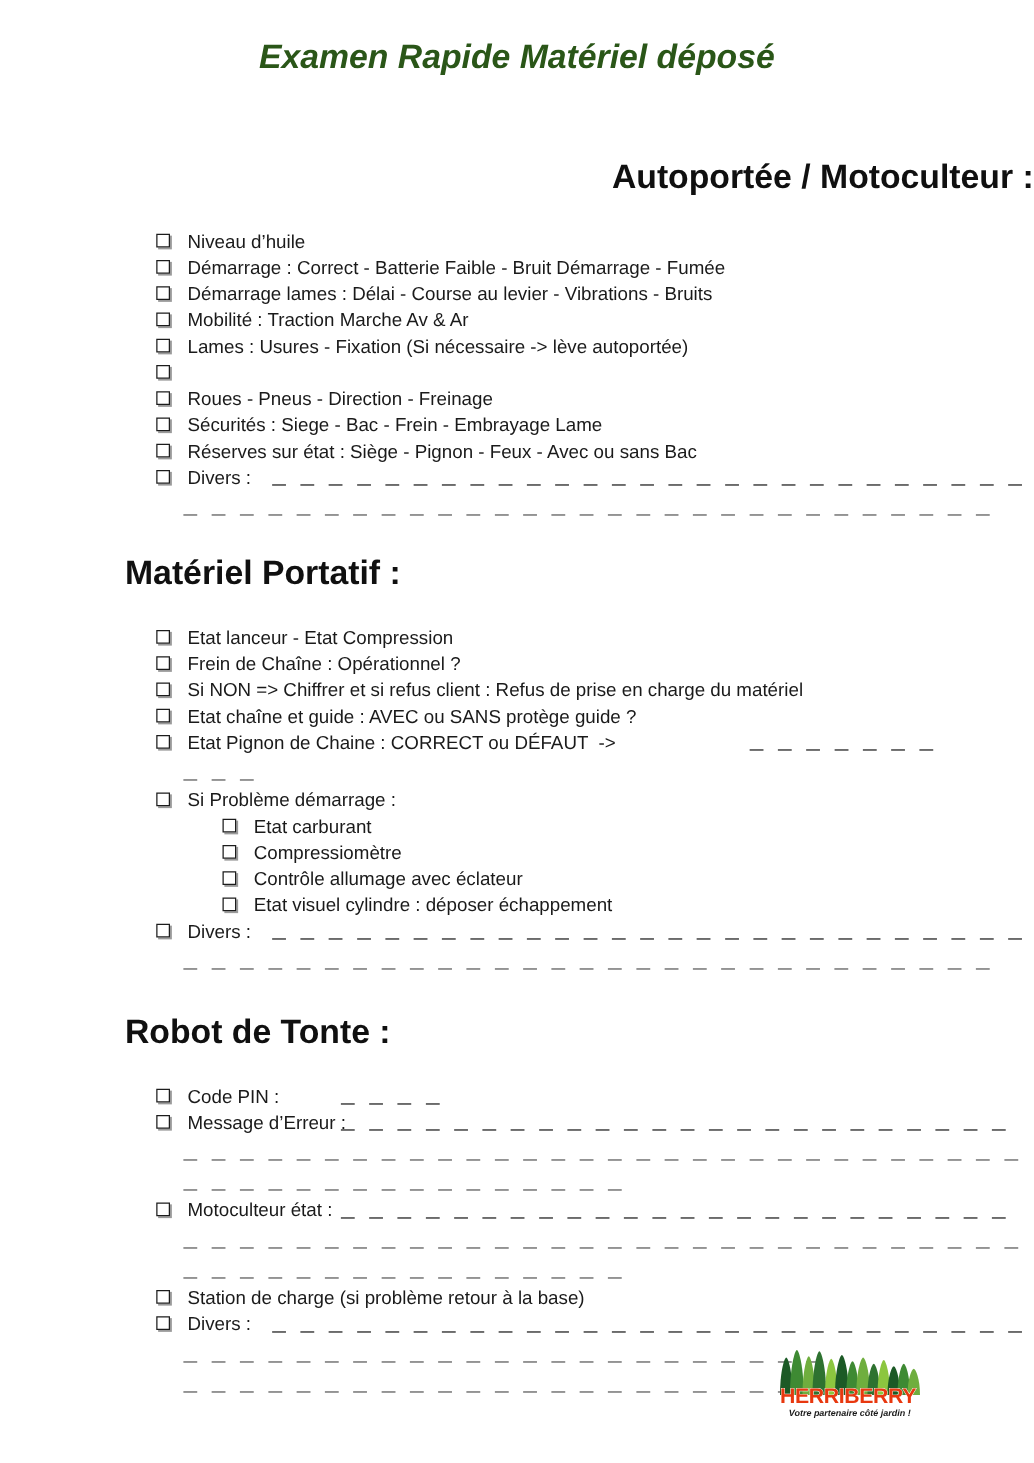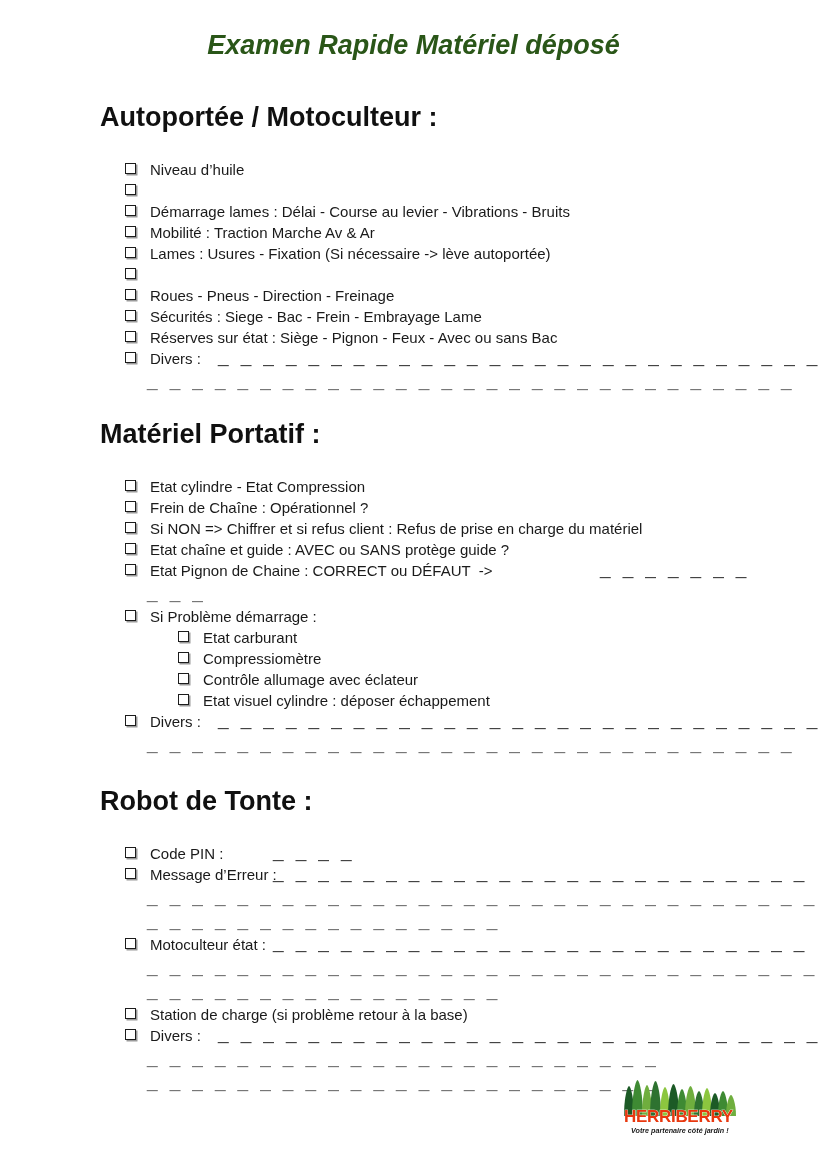--- a/index.html
+++ b/index.html
@@ -15,21 +15,21 @@
     margin:0;
     padding-top:24px;
     text-align:center;
     font-size:27px;
     line-height:42px;
     font-weight:bold;
     font-style:italic;
   }
   .section{display:block;}
   .section .lines{margin-top:26px;}
-  .section-1{margin-top:36px;}
+  .section-1{margin-top:60px;text-align:right;}
   .section-2{margin-top:26px;}
   .section-3{margin-top:30px;}
   .section h2{
     margin:0 0 0 100px;
     font-size:27px;
     line-height:31px;
     font-weight:bold;
     color:#101010;
   }
   .line{position:relative;height:21px;}
@@ -72,20 +72,21 @@
   <div id="sections">
       <section class="section section-1">
         <h2>Autoportée / Motoculteur :</h2>
         <div class="lines">
           <div class="line">
             <span class="cbx"></span>
             <span class="txt">Niveau d’huile</span>
           </div>
           <div class="line">
             <span class="cbx"></span>
+            <span class="txt">Démarrage : Correct - Batterie Faible - Bruit Démarrage - Fumée</span>
           </div>
           <div class="line">
             <span class="cbx"></span>
             <span class="txt">Démarrage lames : Délai - Course au levier - Vibrations - Bruits</span>
           </div>
           <div class="line">
             <span class="cbx"></span>
             <span class="txt">Mobilité : Traction Marche Av &amp; Ar</span>
           </div>
           <div class="line">
@@ -115,21 +116,21 @@
           <div class="line blank-row">
             <span class="blank">_ _ _ _ _ _ _ _ _ _ _ _ _ _ _ _ _ _ _ _ _ _ _ _ _ _ _ _ _</span>
           </div>
         </div>
       </section>
       <section class="section section-2">
         <h2>Matériel Portatif :</h2>
         <div class="lines">
           <div class="line">
             <span class="cbx"></span>
-            <span class="txt">Etat cylindre - Etat Compression</span>
+            <span class="txt">Etat lanceur - Etat Compression</span>
           </div>
           <div class="line">
             <span class="cbx"></span>
             <span class="txt">Frein de Chaîne : Opérationnel ?</span>
           </div>
           <div class="line">
             <span class="cbx"></span>
             <span class="txt">Si NON =&gt; Chiffrer et si refus client : Refus de prise en charge du matériel</span>
           </div>
           <div class="line">

